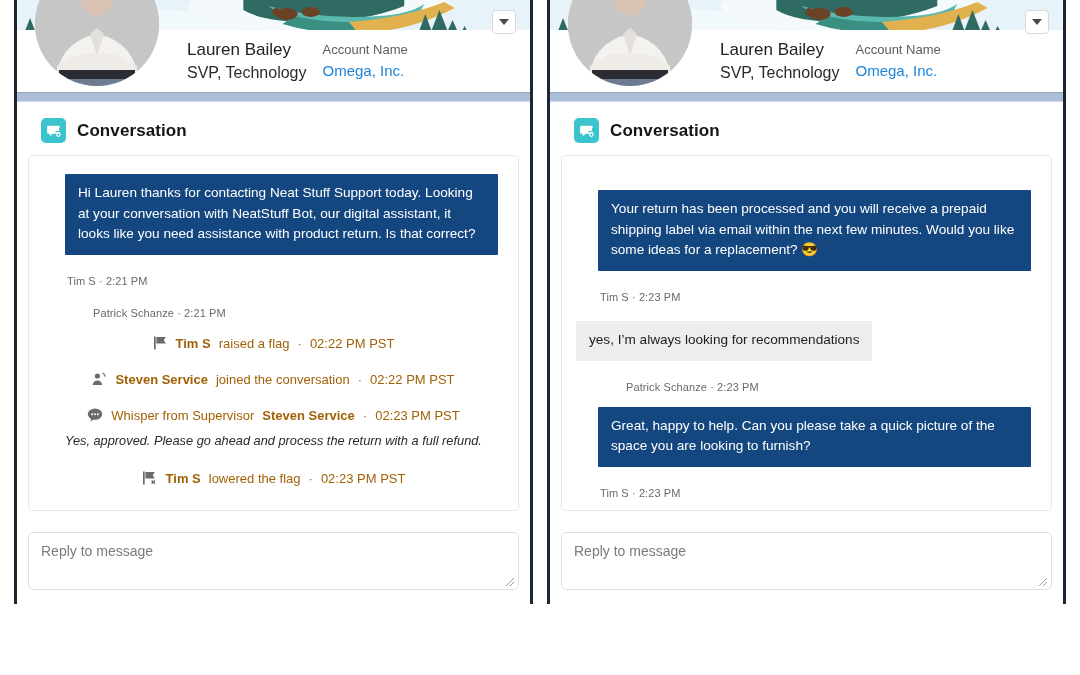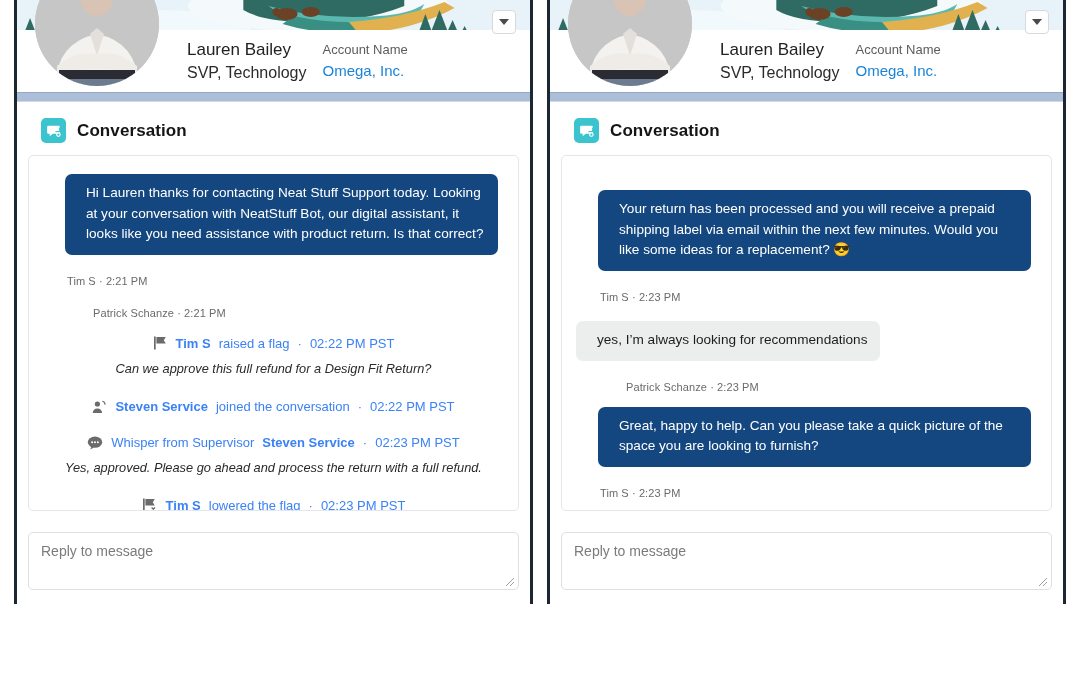--- a/index.html
+++ b/index.html
@@ -155,22 +155,22 @@
     padding: 18px 14px 10px 14px;
     overflow: hidden;
     min-height: 0;
   }
 
   
   .msg { margin-bottom: 6px; }
   .bubble {
     display: inline-block;
     max-width: 94%;
-    border-radius: 7px;
-    padding: 9px 13px 10px 21px;
+    border-radius: 1px;
+    padding: 9px 13px 10px 13px;
     font-size: 13.6px;
     line-height: 1.52;
   }
   .bubble.agent {
     background: #14477f;
     color: #ffffff;
     margin-left: 22px;
   }
   .bubble.customer {
     background: #eceded;
@@ -190,21 +190,21 @@
   .event {
     text-align: center;
     margin: 17px 0 0 0;
   }
   .event-line {
     display: flex;
     align-items: center;
     justify-content: center;
     gap: 8px;
     font-size: 13px;
-    color: #3b82f6;
+    color: #a16207;
   }
   .event-line .ev-icon { display: inline-flex; flex: 0 0 auto; }
   .event-note {
     font-size: 12.8px;
     font-style: italic;
     color: #2a2a2a;
     margin-top: 8px;
     text-align: center;
     line-height: 1.5;
   }
@@ -341,21 +341,20 @@
               <svg width="15" height="14" viewBox="0 0 15 14">
                 <rect x="1" y="0.5" width="1.7" height="13" fill="#6b6b6b"></rect>
                 <path d="M3.4 1h9.4l-2 3.3 2 3.3H3.4z" fill="#6b6b6b"></path>
               </svg>
             </span>
             <span style="font-weight:bold">Tim S</span>
             <span>raised a flag</span>
             <span>·</span>
             <span>02:22 PM PST</span>
           </div>
-          <div class="event-note">Can we approve this full refund for a Design Fit Return?</div>
         </div>
 
         <div class="event" style="margin-top:21px;">
           <div class="event-line">
             <span class="ev-icon">
               <svg width="15" height="14" viewBox="0 0 15 14">
                 <circle cx="5.4" cy="4" r="2.6" fill="#6b6b6b"></circle>
                 <path d="M0.7 13c0-2.7 2.1-4.5 4.7-4.5s4.7 1.8 4.7 4.5z" fill="#6b6b6b"></path>
                 <path d="M10.4 1.2c1.9.4 2.8 1.8 2.6 3.6" fill="none" stroke="#6b6b6b" stroke-width="1.1"></path>
               </svg>

